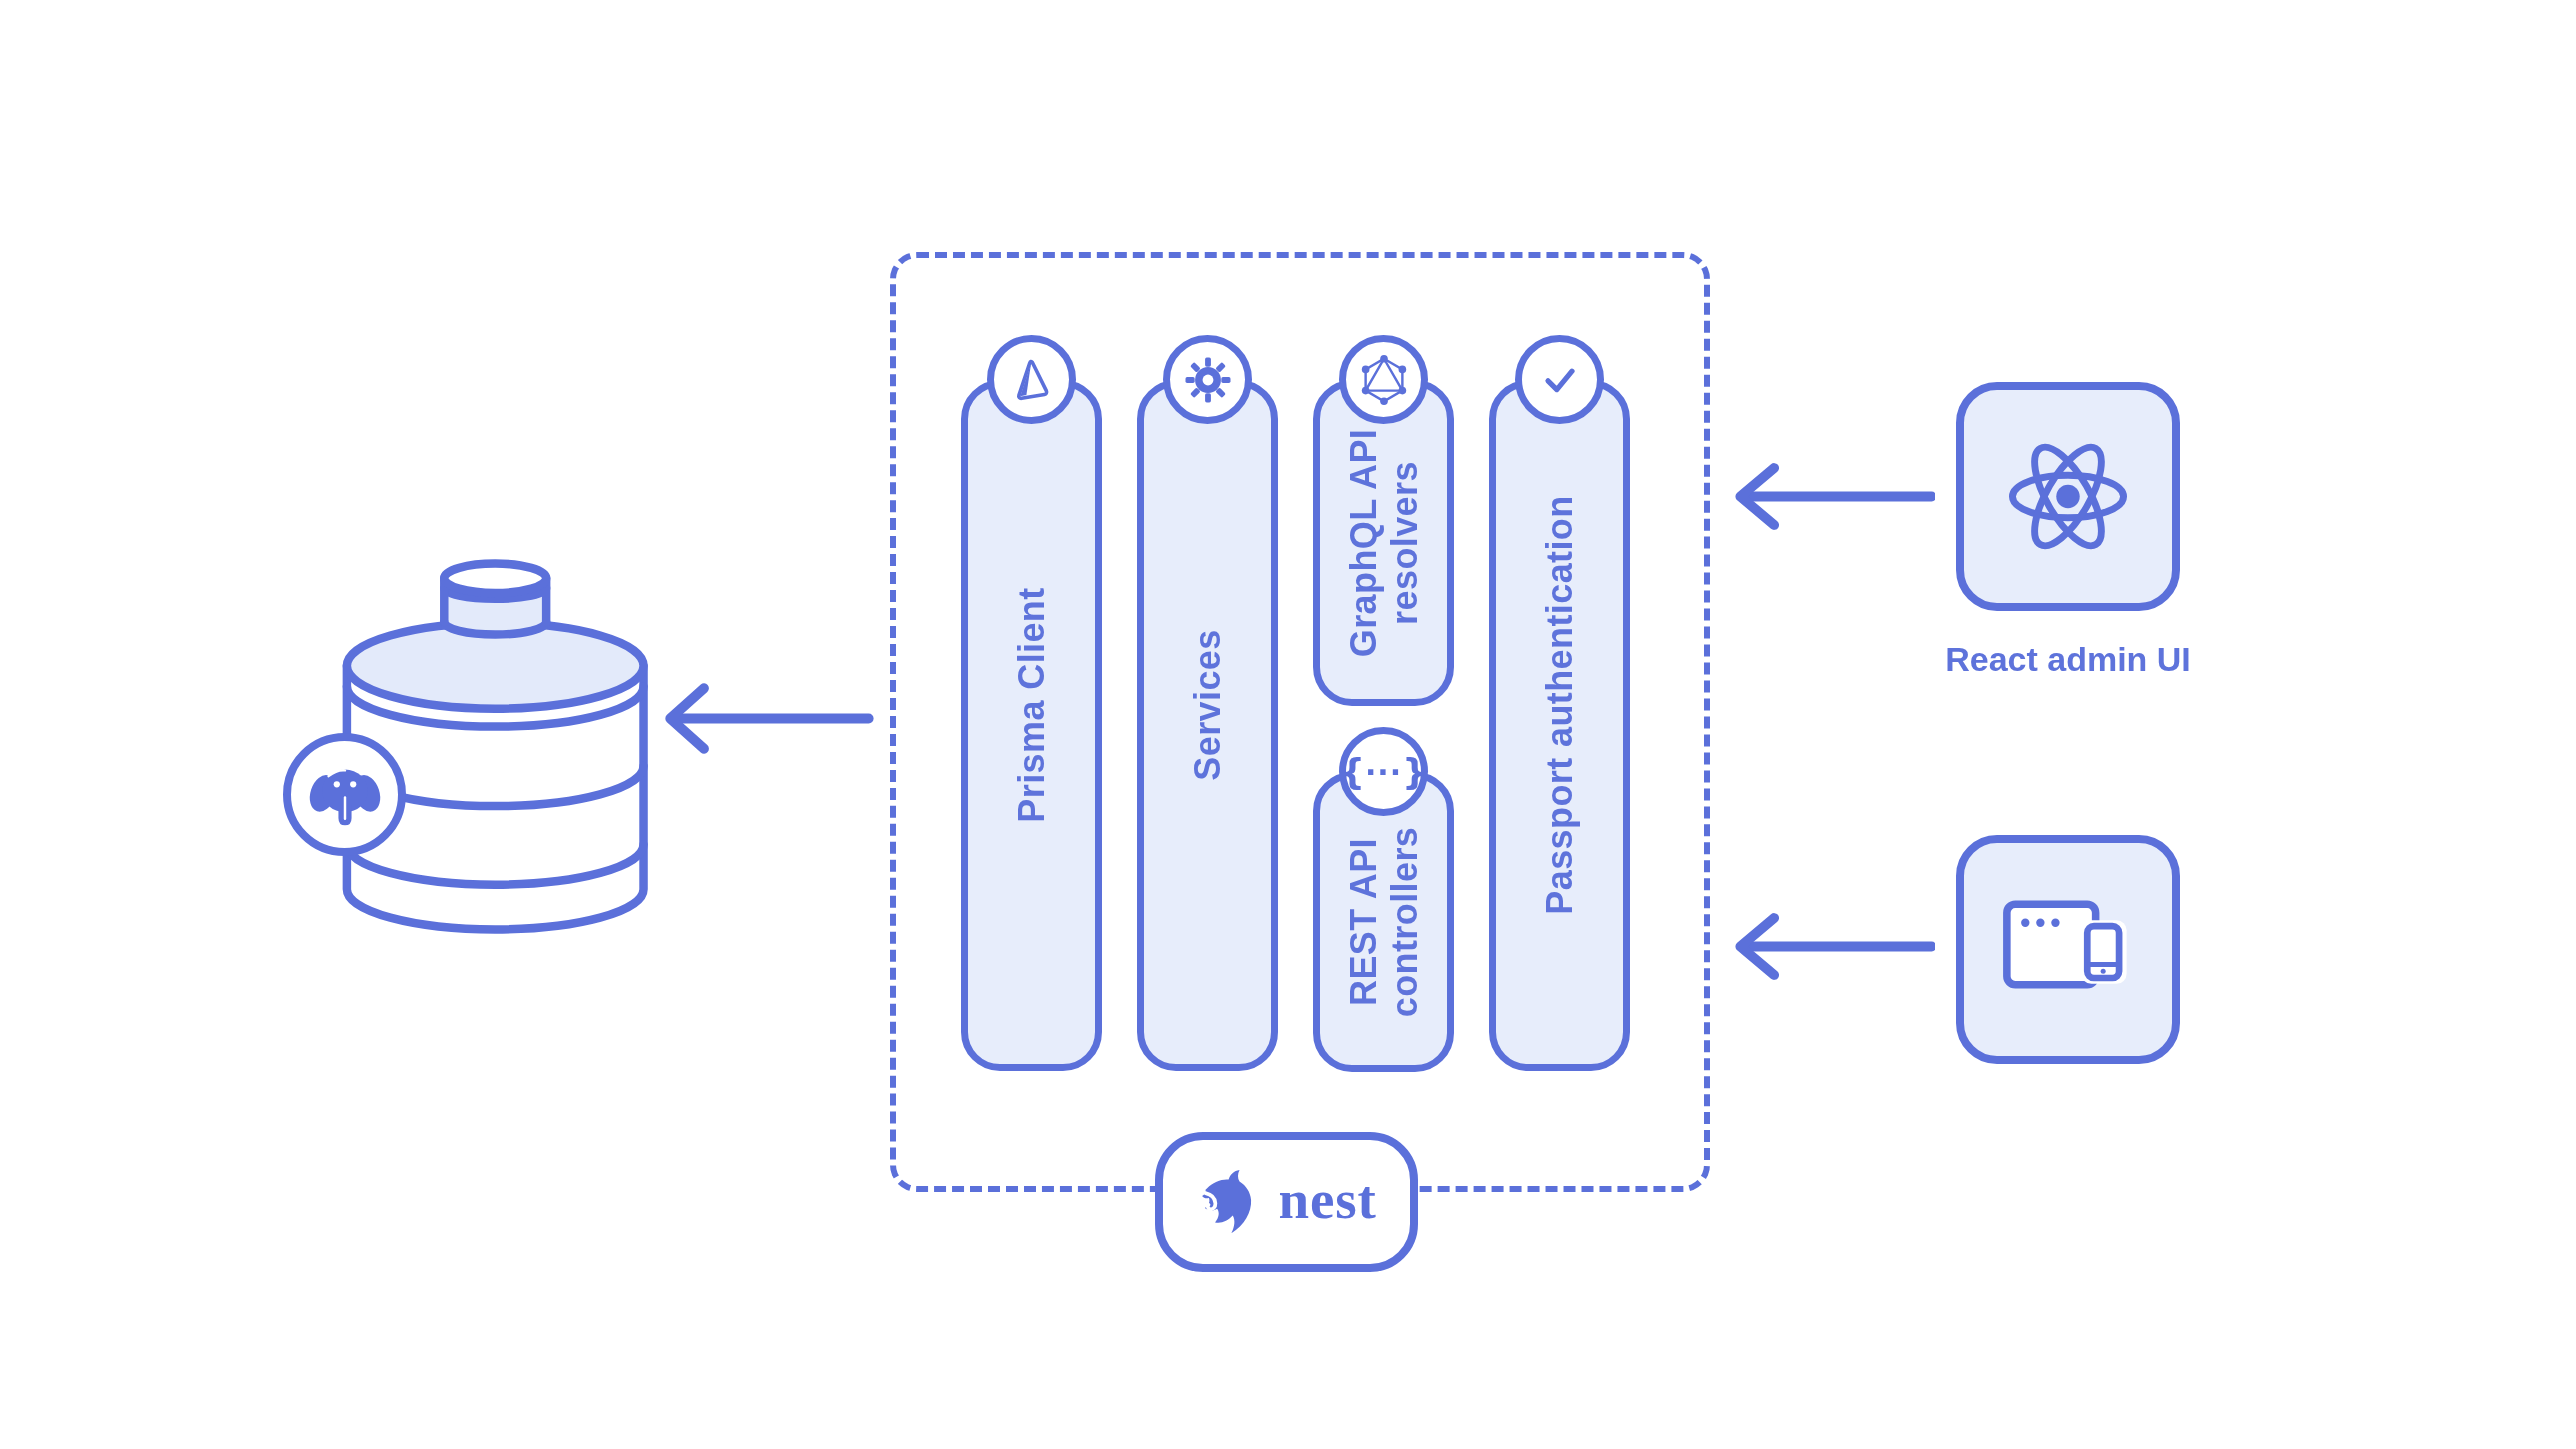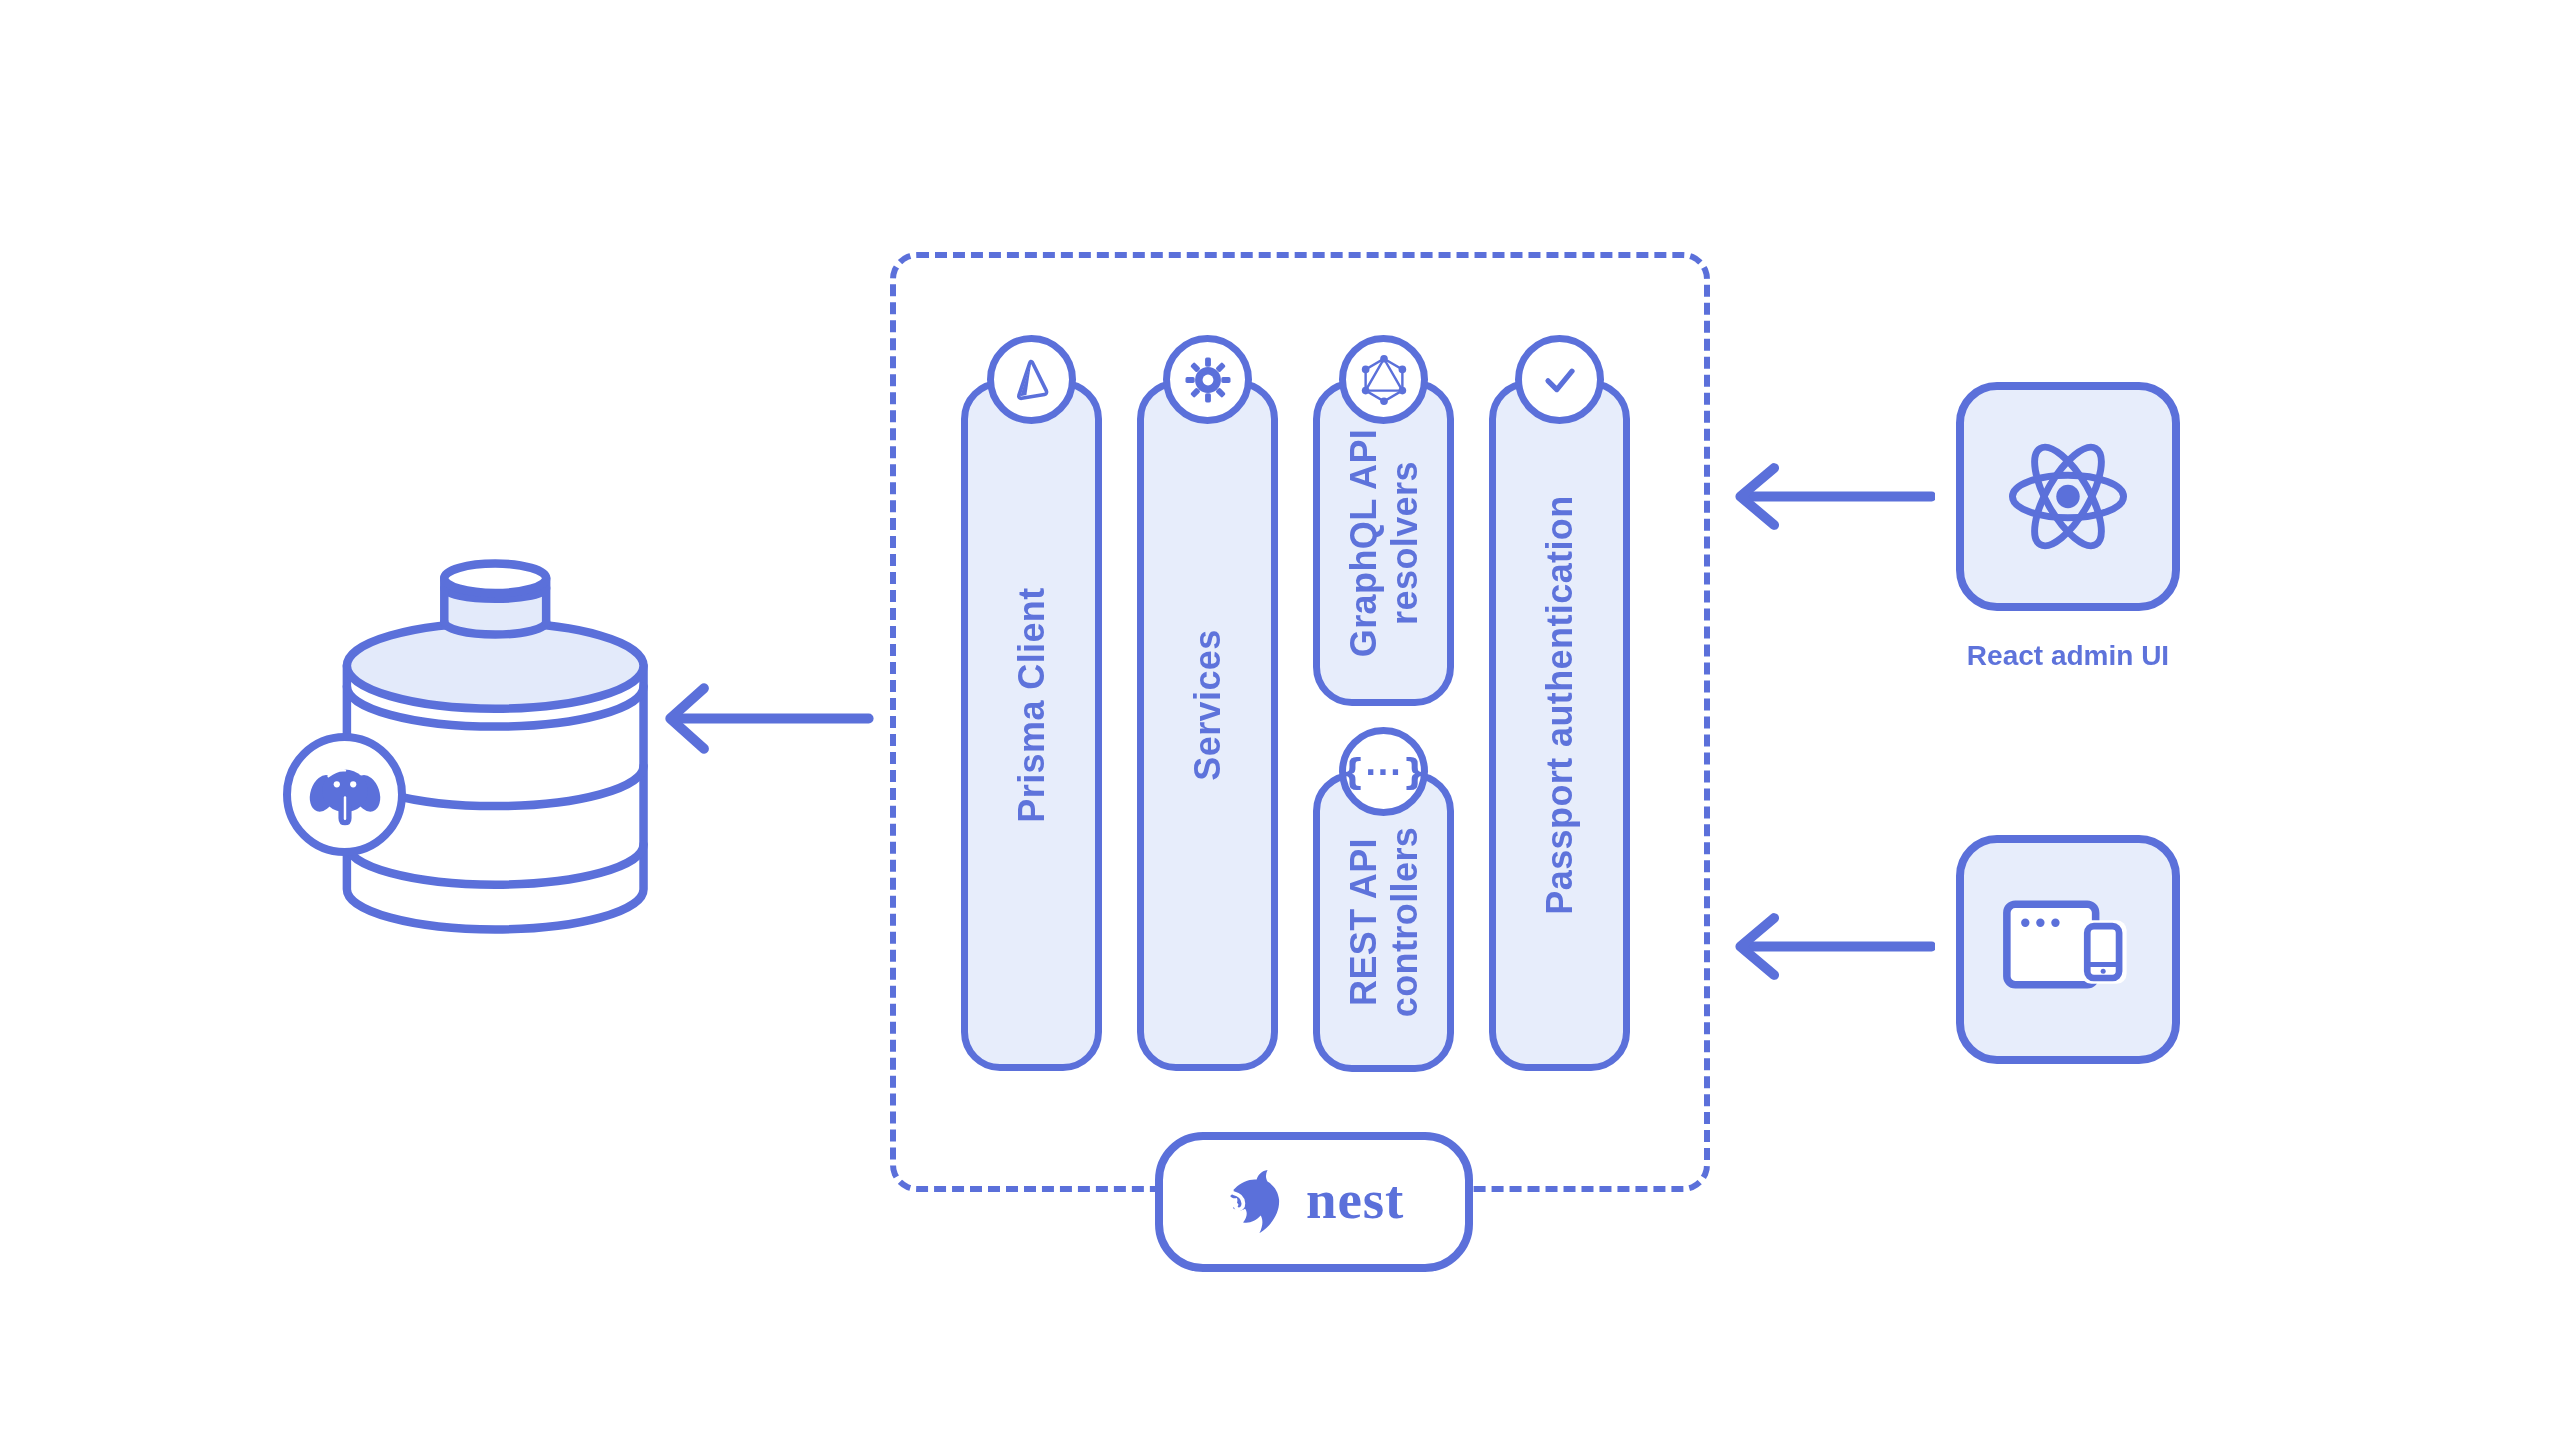--- a/index.html
+++ b/index.html
@@ -41,39 +41,39 @@
     display:flex;align-items:center;justify-content:center;z-index:3;
   }
   .braces{
     color:var(--blue);font-size:36px;font-weight:700;display:flex;align-items:center;
     font-family:"DejaVu Sans", sans-serif;line-height:1;
   }
   .braces .dots{transform:translateY(-0.22em);letter-spacing:0.9px;font-size:30px;}
 
   
   .nest-badge{
-    position:absolute;left:1155px;top:1132px;width:318px;height:140px;
+    position:absolute;left:1155px;top:1132px;width:263px;height:140px;
     background:#fff;border:8px solid var(--blue);border-radius:48px;box-sizing:border-box;
     display:flex;align-items:center;justify-content:center;gap:14.3px;z-index:4;
   }
   .nest-word{
     font-family:"Liberation Serif", serif;font-size:55px;font-weight:700;
     color:var(--blue);letter-spacing:0.9px;padding-bottom:5.4px;
   }
 
   
   .client-box{
     position:absolute;left:1956px;width:224px;height:229px;
     background:var(--light);border:8px solid var(--blue);border-radius:41px;
     box-sizing:border-box;display:flex;align-items:center;justify-content:center;
   }
 
   .caption{
     position:absolute;transform:translateX(-50%);
-    color:var(--text);font-size:28px;font-weight:600;white-space:nowrap;
+    color:var(--text);font-size:34px;font-weight:600;white-space:nowrap;
   }
 
   .pg-badge{
     position:absolute;left:283px;top:733px;width:123px;height:123px;border-radius:50%;
     background:#fff;border:8px solid var(--blue);box-sizing:border-box;
     display:flex;align-items:center;justify-content:center;z-index:2;
   }
 
   svg{display:block;}
 </style>

